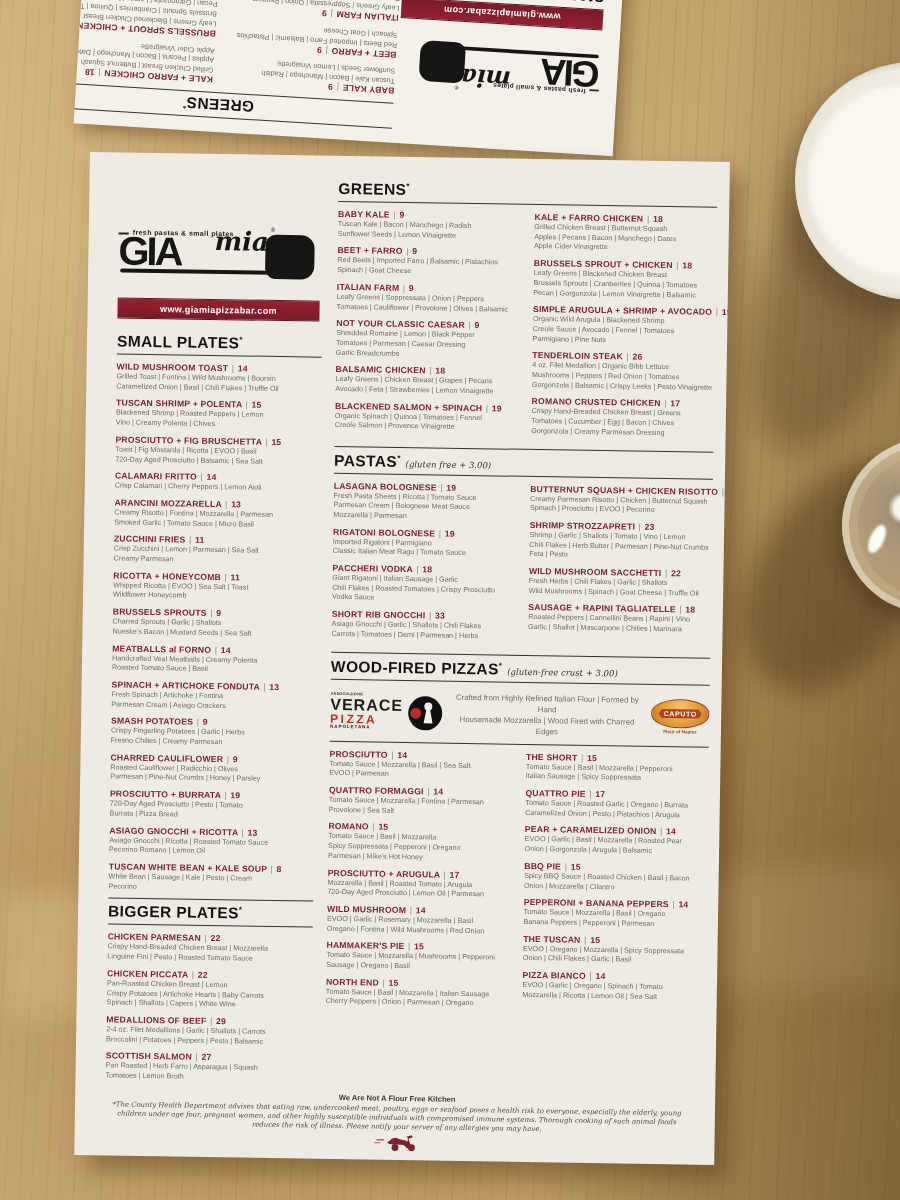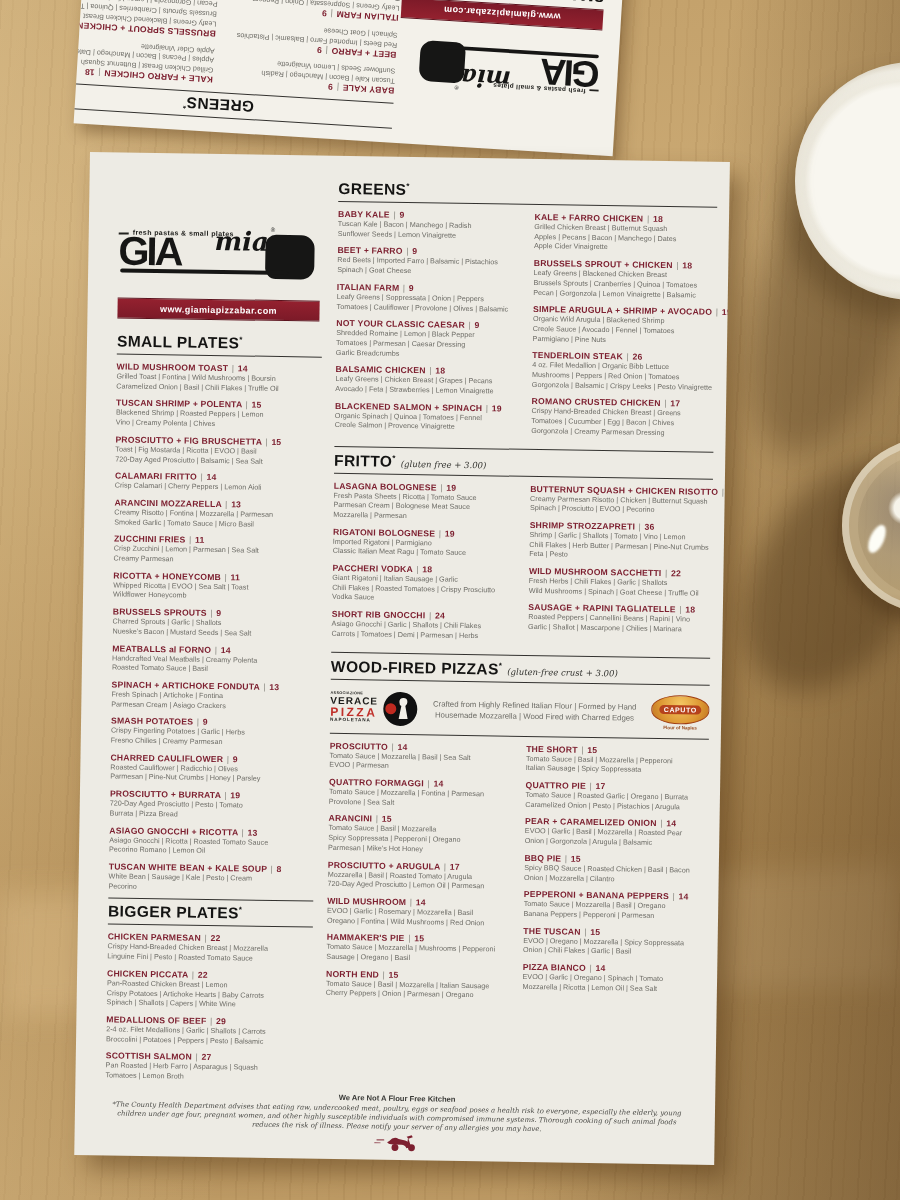--- a/index.html
+++ b/index.html
@@ -64,21 +64,21 @@
   .menu-item{margin-bottom:7px}
   .item-title{font-size:8.6px;font-weight:bold;color:#7d2030;letter-spacing:.2px;white-space:nowrap}
   .item-title .pipe{color:#8c8b84;font-weight:normal;margin:0 1px}
   .desc{font-size:7.2px;color:#6d6c66;line-height:9.7px;white-space:nowrap}
 
   
   .pizza-banner{display:flex;align-items:center;gap:10px;padding:3px 0 5px 0}
   .vpn{display:flex;align-items:center;gap:4px;flex:0 0 auto}
   .vpn-text{text-align:left;line-height:1}
   .vpn-l1{font-size:3.8px;font-weight:bold;color:#1c1c1a;letter-spacing:.3px}
-  .vpn-l2{font-size:10px;font-weight:900;color:#1c1c1a;letter-spacing:1px}
+  .vpn-l2{font-size:16px;font-weight:900;color:#1c1c1a;letter-spacing:1px}
   .vpn-l3{font-size:12px;font-weight:900;color:#c0302a;letter-spacing:2.5px}
   .vpn-l4{font-size:4.6px;font-weight:bold;color:#1c1c1a;letter-spacing:.9px}
   .banner-center{flex:1;text-align:center;color:#6d6c66;font-size:7.8px;line-height:11px}
   .caputo{flex:0 0 auto;width:58px}
   .caputo-oval{width:56px;height:27px;border-radius:50% / 46%;margin:0 auto;
     background:radial-gradient(circle at 50% 30%, #f4c763, #dd9733 60%, #bd711f);
     border:1.5px solid #a03e12;display:flex;align-items:center;justify-content:center}
   .caputo-oval span{background:#b5421c;color:#fff;font-size:7px;font-weight:bold;letter-spacing:.6px;padding:1px 4px;border-radius:6px}
   .caputo-sub{font-size:4.6px;font-weight:bold;color:#96491c;text-align:center;margin-top:1px}
 
@@ -356,21 +356,21 @@
             <div class="menu-item">
     <div class="item-title"><span>ROMANO CRUSTED CHICKEN</span> <span class="pipe">|</span> <span>17</span></div>
   <div class="desc">Crispy Hand-Breaded Chicken Breast | Greens</div>
               <div class="desc">Tomatoes | Cucumber | Egg | Bacon | Chives</div>
               <div class="desc">Gorgonzola | Creamy Parmesan Dressing</div>
             </div>
           </div>
       </div>
 
       <div class="rule divider"></div>
-      <div class="sec-title" style="margin-top:5px"><span>FRITTO</span><sup>*</sup><span class="hand-note">(gluten free + 3.00)</span></div>
+      <div class="sec-title" style="margin-top:5px"><span>PASTAS</span><sup>*</sup><span class="hand-note">(gluten free + 3.00)</span></div>
       <div class="rule"></div>
       <div class="two-col">
         <div>
             <div class="menu-item">
     <div class="item-title"><span>LASAGNA BOLOGNESE</span> <span class="pipe">|</span> <span>19</span></div>
   <div class="desc">Fresh Pasta Sheets | Ricotta | Tomato Sauce</div>
               <div class="desc">Parmesan Cream | Bolognese Meat Sauce</div>
               <div class="desc">Mozzarella | Parmesan</div>
             </div>
             <div class="menu-item">
@@ -378,33 +378,33 @@
   <div class="desc">Imported Rigatoni | Parmigiano</div>
               <div class="desc">Classic Italian Meat Ragu | Tomato Sauce</div>
             </div>
             <div class="menu-item">
     <div class="item-title"><span>PACCHERI VODKA</span> <span class="pipe">|</span> <span>18</span></div>
   <div class="desc">Giant Rigatoni | Italian Sausage | Garlic</div>
               <div class="desc">Chili Flakes | Roasted Tomatoes | Crispy Prosciutto</div>
               <div class="desc">Vodka Sauce</div>
             </div>
             <div class="menu-item">
-    <div class="item-title"><span>SHORT RIB GNOCCHI</span> <span class="pipe">|</span> <span>24</span></div>
+    <div class="item-title"><span>SHORT RIB GNOCCHI</span> <span class="pipe">|</span> <span>33</span></div>
   <div class="desc">Asiago Gnocchi | Garlic | Shallots | Chili Flakes</div>
               <div class="desc">Carrots | Tomatoes | Demi | Parmesan | Herbs</div>
             </div>
           </div>
         <div>
             <div class="menu-item">
     <div class="item-title"><span>BUTTERNUT SQUASH + CHICKEN RISOTTO</span> <span class="pipe">|</span> <span>22</span></div>
   <div class="desc">Creamy Parmesan Risotto | Chicken | Butternut Squash</div>
               <div class="desc">Spinach | Prosciutto | EVOO | Pecorino</div>
             </div>
             <div class="menu-item">
-    <div class="item-title"><span>SHRIMP STROZZAPRETI</span> <span class="pipe">|</span> <span>36</span></div>
+    <div class="item-title"><span>SHRIMP STROZZAPRETI</span> <span class="pipe">|</span> <span>23</span></div>
   <div class="desc">Shrimp | Garlic | Shallots | Tomato | Vino | Lemon</div>
               <div class="desc">Chili Flakes | Herb Butter | Parmesan | Pine-Nut Crumbs</div>
               <div class="desc">Feta | Pesto</div>
             </div>
             <div class="menu-item">
     <div class="item-title"><span>WILD MUSHROOM SACCHETTI</span> <span class="pipe">|</span> <span>22</span></div>
   <div class="desc">Fresh Herbs | Chili Flakes | Garlic | Shallots</div>
               <div class="desc">Wild Mushrooms | Spinach | Goat Cheese | Truffle Oil</div>
             </div>
             <div class="menu-item">
@@ -452,21 +452,21 @@
     <div class="item-title"><span>PROSCIUTTO</span> <span class="pipe">|</span> <span>14</span></div>
   <div class="desc">Tomato Sauce | Mozzarella | Basil | Sea Salt</div>
               <div class="desc">EVOO | Parmesan</div>
             </div>
             <div class="menu-item">
     <div class="item-title"><span>QUATTRO FORMAGGI</span> <span class="pipe">|</span> <span>14</span></div>
   <div class="desc">Tomato Sauce | Mozzarella | Fontina | Parmesan</div>
               <div class="desc">Provolone | Sea Salt</div>
             </div>
             <div class="menu-item">
-    <div class="item-title"><span>ARANCINI</span> <span class="pipe">|</span> <span>15</span></div>
+    <div class="item-title"><span>ROMANO</span> <span class="pipe">|</span> <span>15</span></div>
   <div class="desc">Tomato Sauce | Basil | Mozzarella</div>
               <div class="desc">Spicy Soppressata | Pepperoni | Oregano</div>
               <div class="desc">Parmesan | Mike's Hot Honey</div>
             </div>
             <div class="menu-item">
     <div class="item-title"><span>PROSCIUTTO + ARUGULA</span> <span class="pipe">|</span> <span>17</span></div>
   <div class="desc">Mozzarella | Basil | Roasted Tomato | Arugula</div>
               <div class="desc">720-Day Aged Prosciutto | Lemon Oil | Parmesan</div>
             </div>
             <div class="menu-item">

